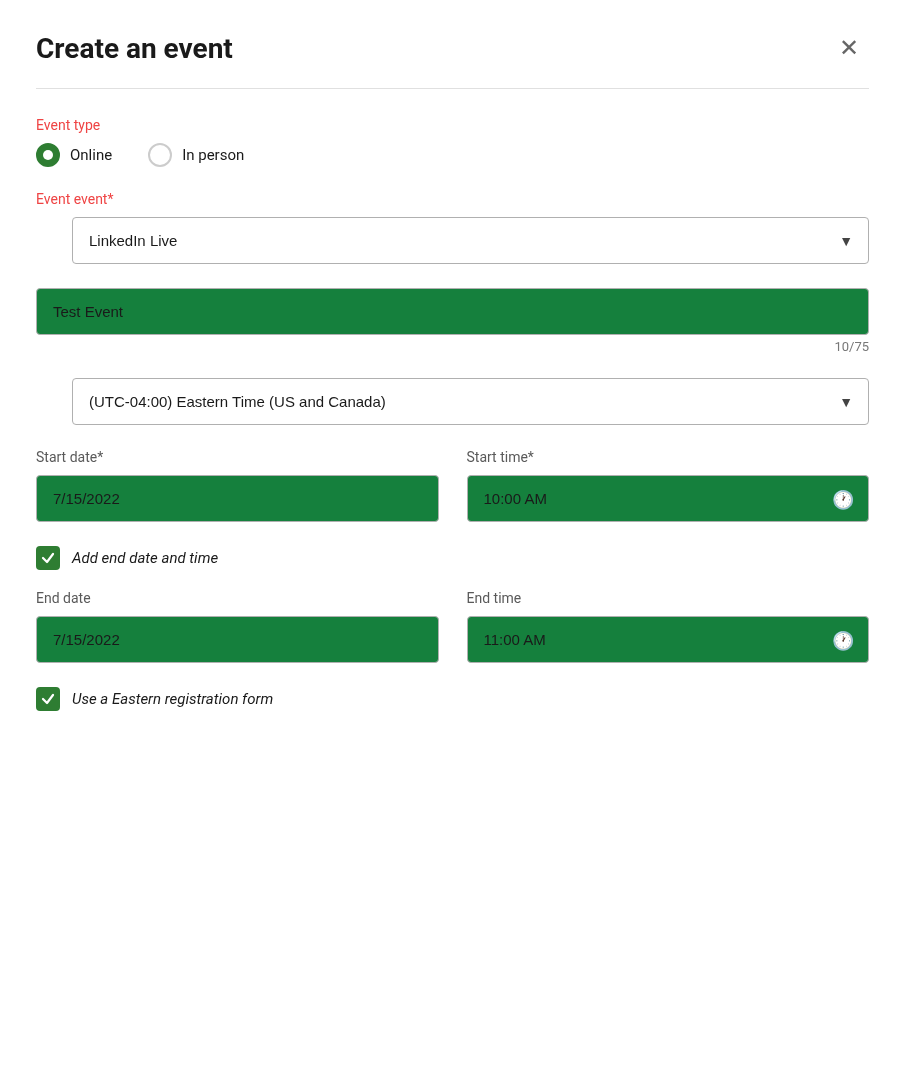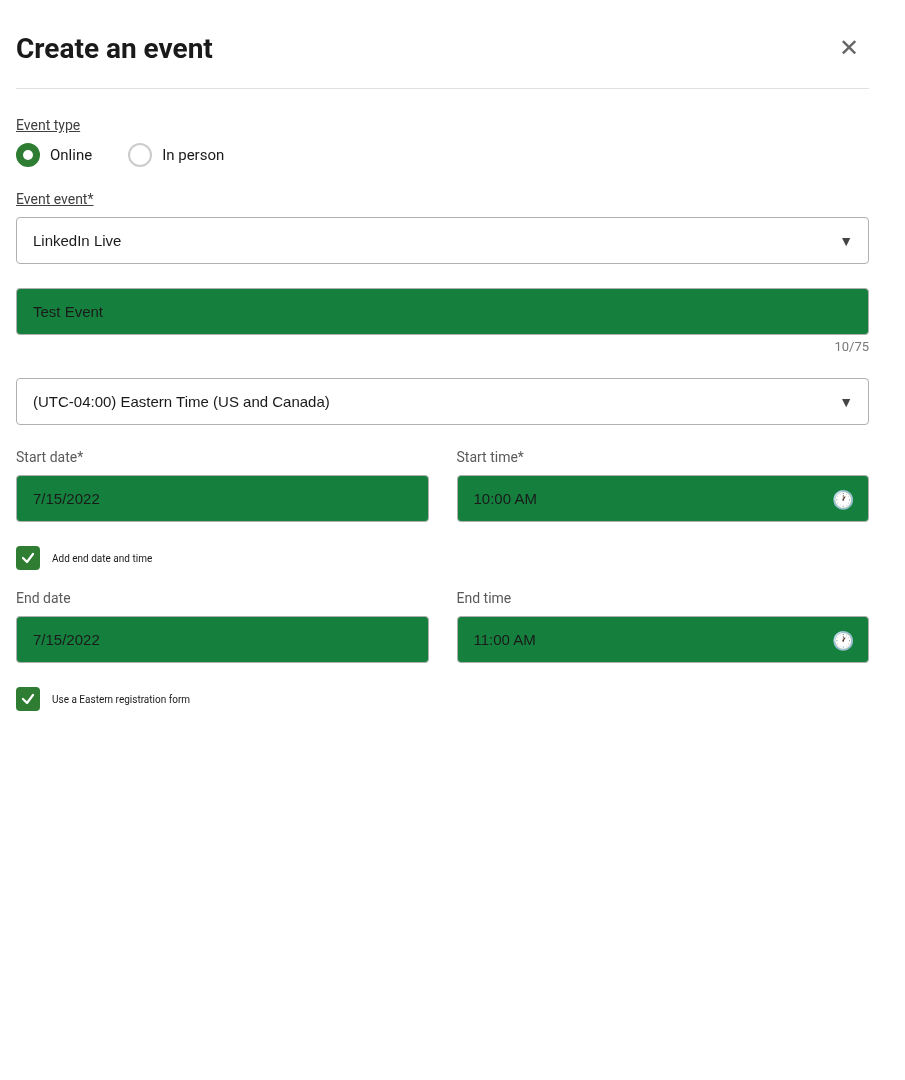--- a/index.html
+++ b/index.html
@@ -13,21 +13,21 @@
       background: #fff;
       width: 905px;
       min-height: 1080px;
       color: #1a1a1a;
     }
 
     .modal {
       width: 905px;
       min-height: 1080px;
       background: #fff;
-      padding: 0 36px 40px 16px;
+      padding: 0 36px 40px 36px;
       position: relative;
     }
 
     .modal-header {
       display: flex;
       justify-content: space-between;
       align-items: center;
       padding: 28px 0 20px 0;
       border-bottom: 1px solid #e0e0e0;
       margin-bottom: 28px;
@@ -53,24 +53,23 @@
       border-radius: 50%;
       transition: background 0.2s;
     }
 
     .form-section {
       margin-bottom: 24px;
     }
 
     .form-label {
       font-size: 14px;
-      color: #404040;
+      color: #ef4444;
       margin-bottom: 10px;
       display: block;
-      text-decoration: underline;
     }
 
     .radio-group {
       display: flex;
       gap: 36px;
       align-items: center;
       margin-top: 10px;
     }
 
     .radio-option {
@@ -103,20 +102,21 @@
       background: #fff;
     }
 
     .radio-label {
       font-size: 15px;
       color: #1a1a1a;
     }
 
     .select-wrapper {
       position: relative;
+      margin-left: 36px;
     }
 
     .form-select {
       width: 100%;
       padding: 14px 16px;
       font-size: 15px;
       border: 1.5px solid #b0b0b0;
       border-radius: 4px;
       background: #fff;
       appearance: none;
@@ -193,22 +193,23 @@
       flex-shrink: 0;
       cursor: pointer;
     }
 
     .checkbox-box svg {
       width: 14px;
       height: 14px;
     }
 
     .checkbox-label {
-      font-size: 10px;
-      color: #1a1a1a;
+      font-size: 15px;
+      color: #1a1a1a;
+      font-style: italic;
     }
 
     .sub-label {
       font-size: 14px;
       color: #5a5a5a;
       margin-bottom: 10px;
       display: block;
     }
   </style>
 </head>

